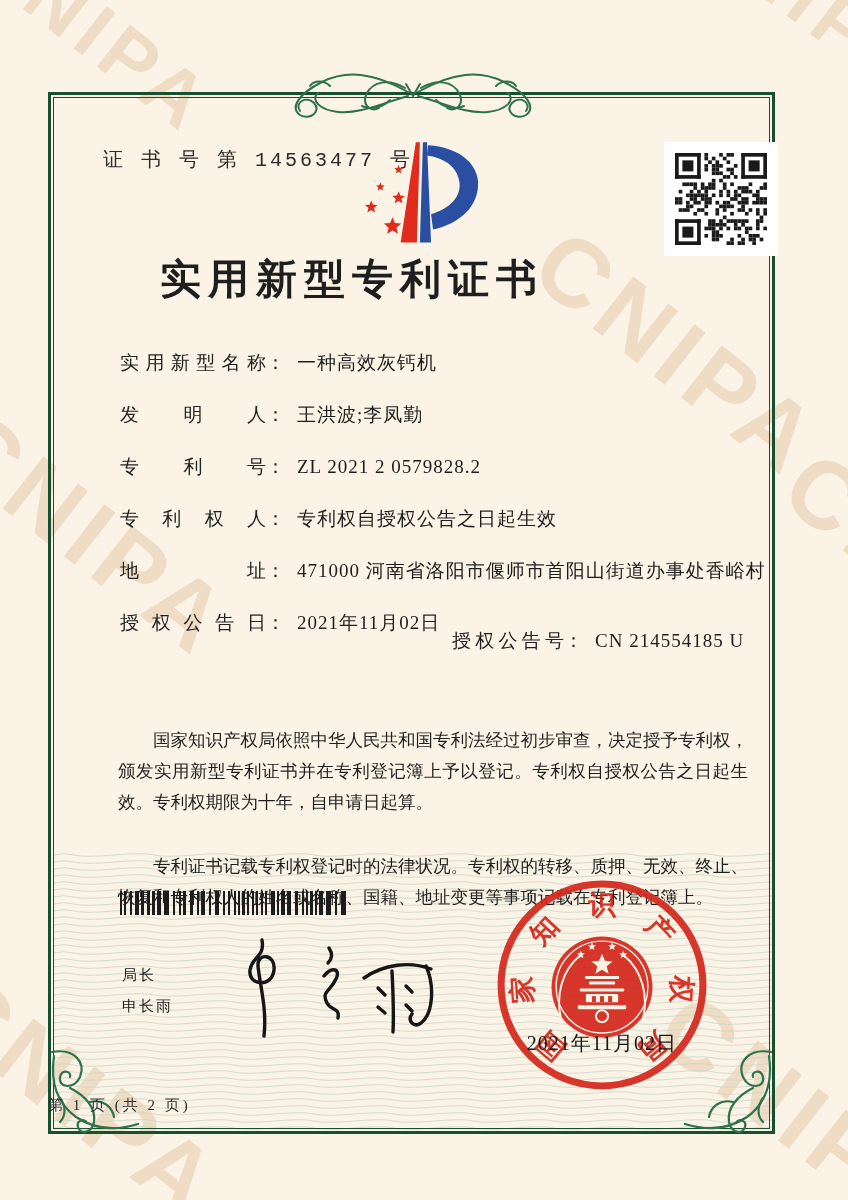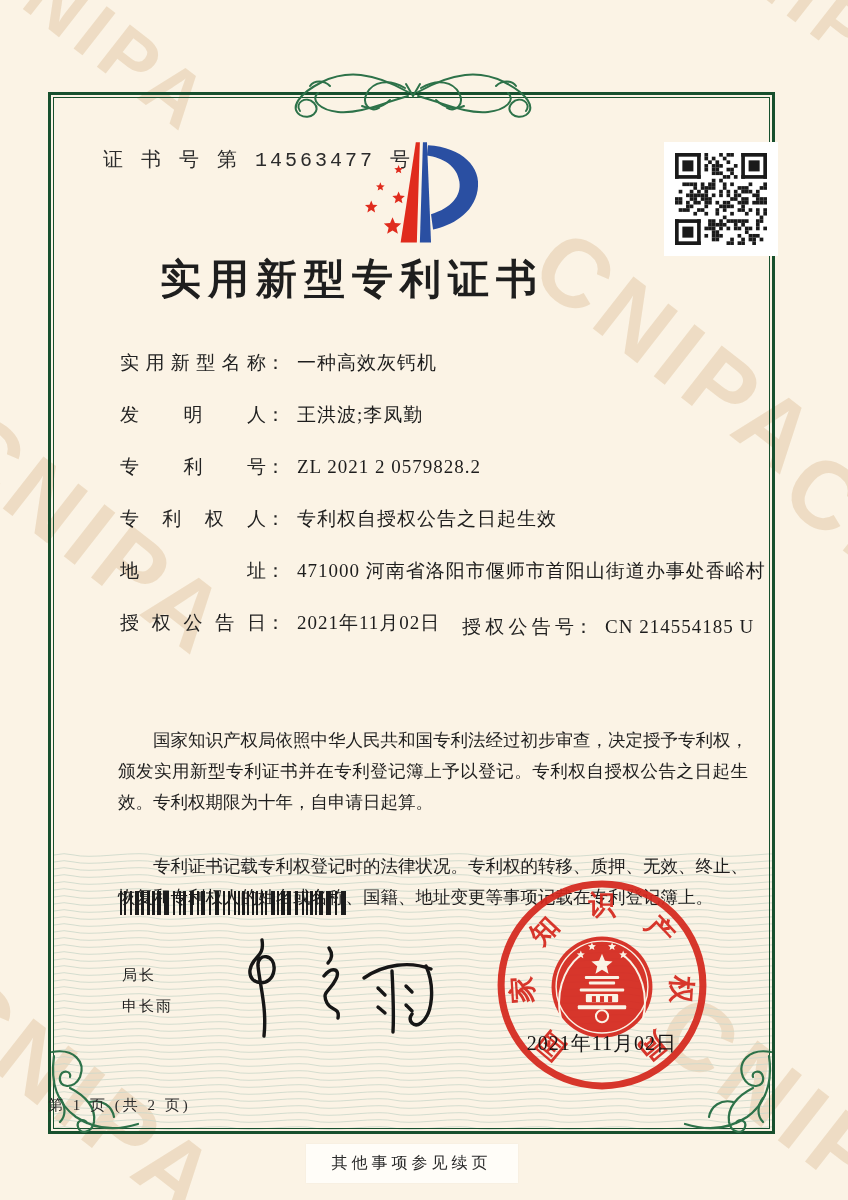--- a/index.html
+++ b/index.html
@@ -46,21 +46,21 @@
   #qr-box svg{ position:absolute; left:11px; top:11px; }
 
   #title{ left:48px; top:252px; width:608px; text-align:center;
           font-size:41px; font-weight:bold; letter-spacing:7px; color:#1e1e1e; }
 
   #fields{ left:120px; top:350px; width:640px; }
   .frow{ position:relative; height:26px; margin-bottom:26px; font-size:19px; white-space:nowrap; }
   .flabel{ display:inline-block; width:146px; text-align:justify; text-align-last:justify; color:#222; vertical-align:top;}
   .fcolon{ display:inline-block; }
   .fvalue{ margin-left:12px; letter-spacing:1px; color:#1d1d1d; }
-  .fgroup2{ position:absolute; left:332px; top:4px; white-space:nowrap;margin-left:10px; }
+  .fgroup2{ position:absolute; left:332px; top:18px; white-space:nowrap; }
   .fgroup2 .flabel{ width:112px; }
 
   #body-text{ left:118px; top:692px; width:630px; font-size:17.5px; line-height:31px; text-align:justify; color:#1e1e1e; }
   #body-text p{ text-indent:2em;margin-top:33px; }
 
   #barcode{ left:120px; top:891px; }
 
   #signer{ left:122px; top:966px; font-size:15px; color:#1c1c1c;
            font-family:"Liberation Sans","DejaVu Sans",sans-serif; font-weight:500; }
   #signer div{ margin-bottom:12px; letter-spacing:2px; }
@@ -521,17 +521,14 @@
         <rect x="116" y="121" width="4" height="6"></rect>
       </g>
       <circle cx="110" cy="141" r="6" fill="none" stroke="#fbf3e5" stroke-width="2"></circle>
       <path d="M70,146 C63,120 71,95 88,81 M150,146 C157,120 149,95 132,81" fill="none" stroke="#fbf3e5" stroke-width="2"></path>
     </g>
   </svg>
   <div class="content" id="seal-date">2021年11月02日</div>
 
   <div class="content" id="page-info">第 1 页 (共 2 页)</div>
 
-  <div class="content" id="note-wrap">
-    <span id="note-box">其他事项参见续页</span>
-  </div>
 
 </div>
 
 </body></html>

